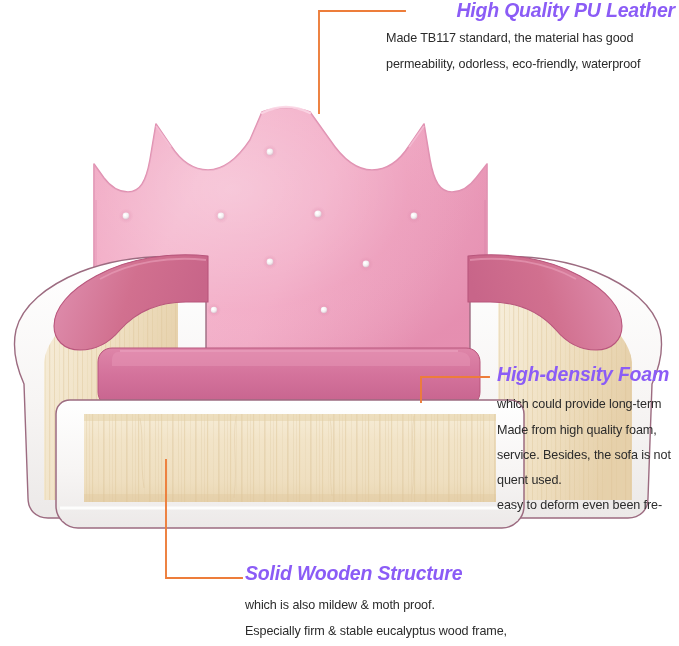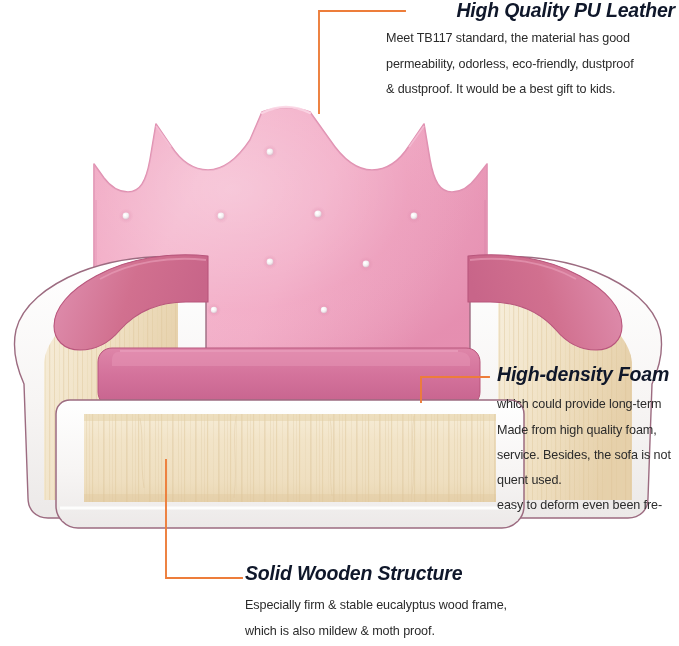--- a/index.html
+++ b/index.html
@@ -24,21 +24,21 @@
     height: 646px;
   }
   .callout {
     position: absolute;
   }
   .callout-title {
     font-family: "Liberation Sans", sans-serif;
     font-weight: bold;
     font-style: italic;
     font-size: 19.5px;
-    color: #0f172a;
+    color: #8b5cf6;
     letter-spacing: -0.2px;
     white-space: nowrap;
     line-height: 1.1;
   }
   .callout-body {
     font-family: "Liberation Sans", sans-serif;
     font-size: 12.6px;
     color: #2b2b2b;
     line-height: 2.0;
     letter-spacing: -0.1px;
@@ -369,38 +369,37 @@
 
       <path d="M489,377 L421,377 L421,402"></path>
 
       <path d="M242,578 L166,578 L166,460"></path>
     </g>
   </svg>
 
   <div class="callout" id="callout-leather">
     <div class="callout-title">High Quality PU Leather</div>
     <div class="callout-body">
-      <div>Meet TB117 standard, the material has good</div>
-      <div>permeability, odorless, eco-friendly, dustproof</div>
-      <div>&amp; dustproof. It would be a best gift to kids.</div>
+      <div>Made TB117 standard, the material has good</div>
+      <div>permeability, odorless, eco-friendly, waterproof</div>
     </div>
   </div>
 
   <div class="callout" id="callout-foam">
     <div class="callout-title">High-density Foam</div>
     <div class="callout-body">
       <div>which could provide long-term</div>
       <div>Made from high quality foam,</div>
       <div>service. Besides, the sofa is not</div>
       <div>quent used.</div>
       <div>easy to deform even been fre-</div>
     </div>
   </div>
 
   <div class="callout" id="callout-wood">
     <div class="callout-title">Solid Wooden Structure</div>
     <div class="callout-body">
+      <div>which is also mildew &amp; moth proof.</div>
       <div>Especially firm &amp; stable eucalyptus wood frame,</div>
-      <div>which is also mildew &amp; moth proof.</div>
     </div>
   </div>
 
 </div>
 
 </body></html>

